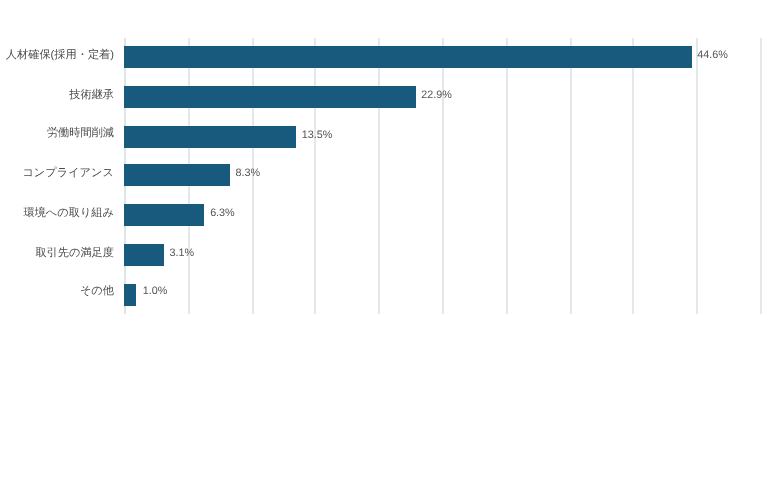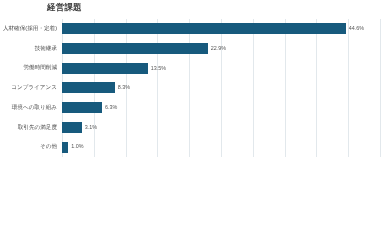--- a/index.html
+++ b/index.html
@@ -101,21 +101,20 @@
     white-space: nowrap;
     margin-left: 3px;
     line-height: 1;
   }
 </style>
 </head>
 <body>
 
 <div id="root">
 
-  <div class="chart-title">経営課題</div>
 
   <div class="plot-wrap">
     <div class="gridlines" id="gridlines">
         <div class="gridline" style="left: 31.8px;"></div>
         <div class="gridline" style="left: 63.6px;"></div>
         <div class="gridline" style="left: 95.4px;"></div>
         <div class="gridline" style="left: 127.2px;"></div>
         <div class="gridline" style="left: 159px;"></div>
         <div class="gridline" style="left: 190.8px;"></div>
         <div class="gridline" style="left: 222.6px;"></div>

